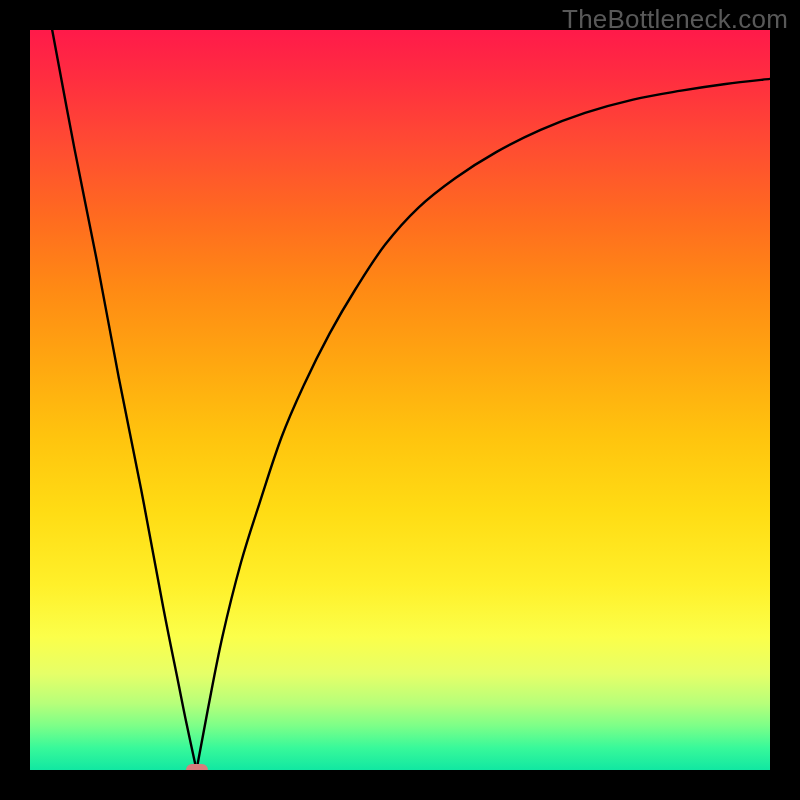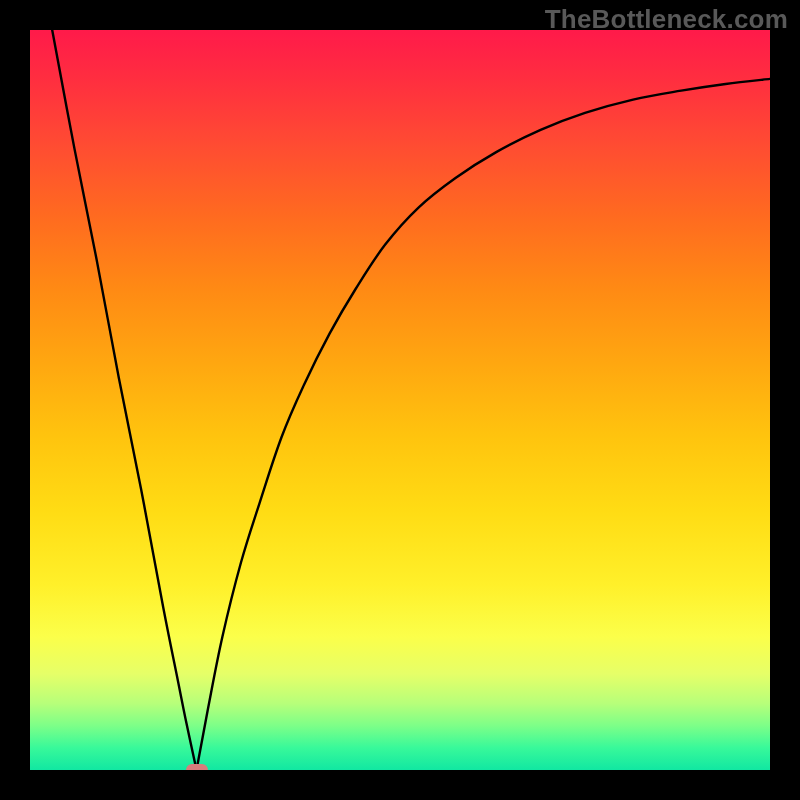--- a/index.html
+++ b/index.html
@@ -16,21 +16,21 @@
     width: 800px;
     height: 800px;
     background: #000;
   }
   .watermark {
     position: absolute;
     top: 4px;
     right: 12px;
     color: #595959;
     font-size: 26px;
-    font-weight: 700;
+    font-weight: 400;
     letter-spacing: 0.2px;
     z-index: 5;
   }
   .plot {
     position: absolute;
     left: 30px;
     top: 30px;
     width: 740px;
     height: 740px;
     overflow: hidden;

